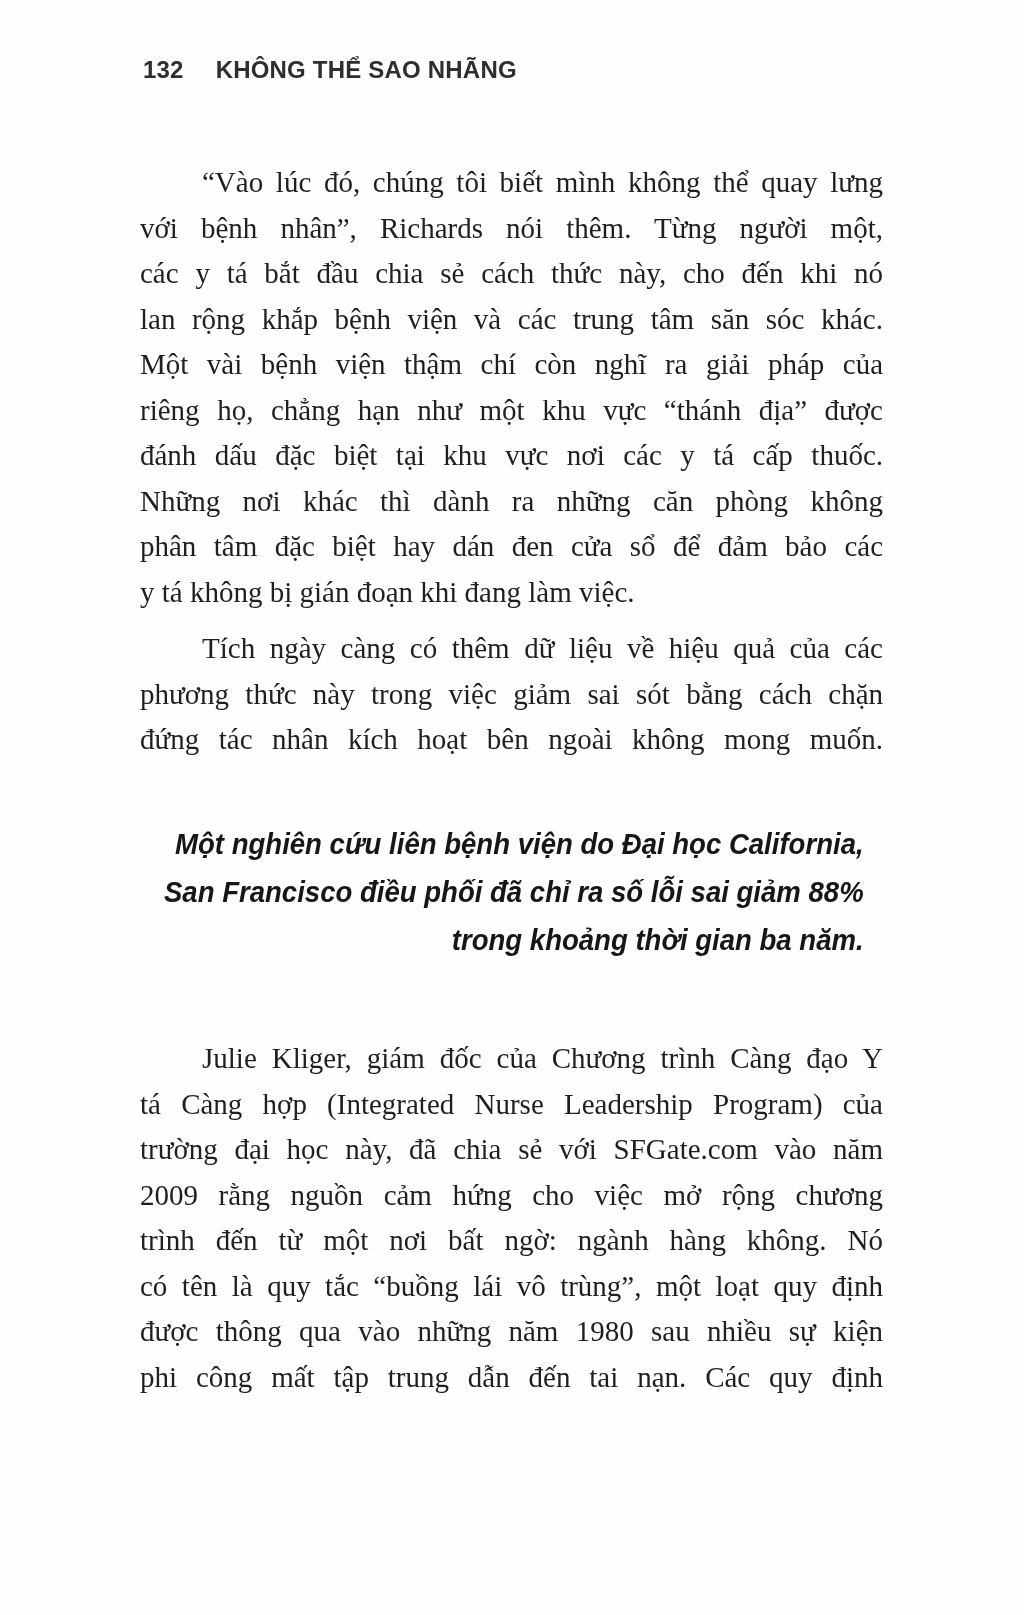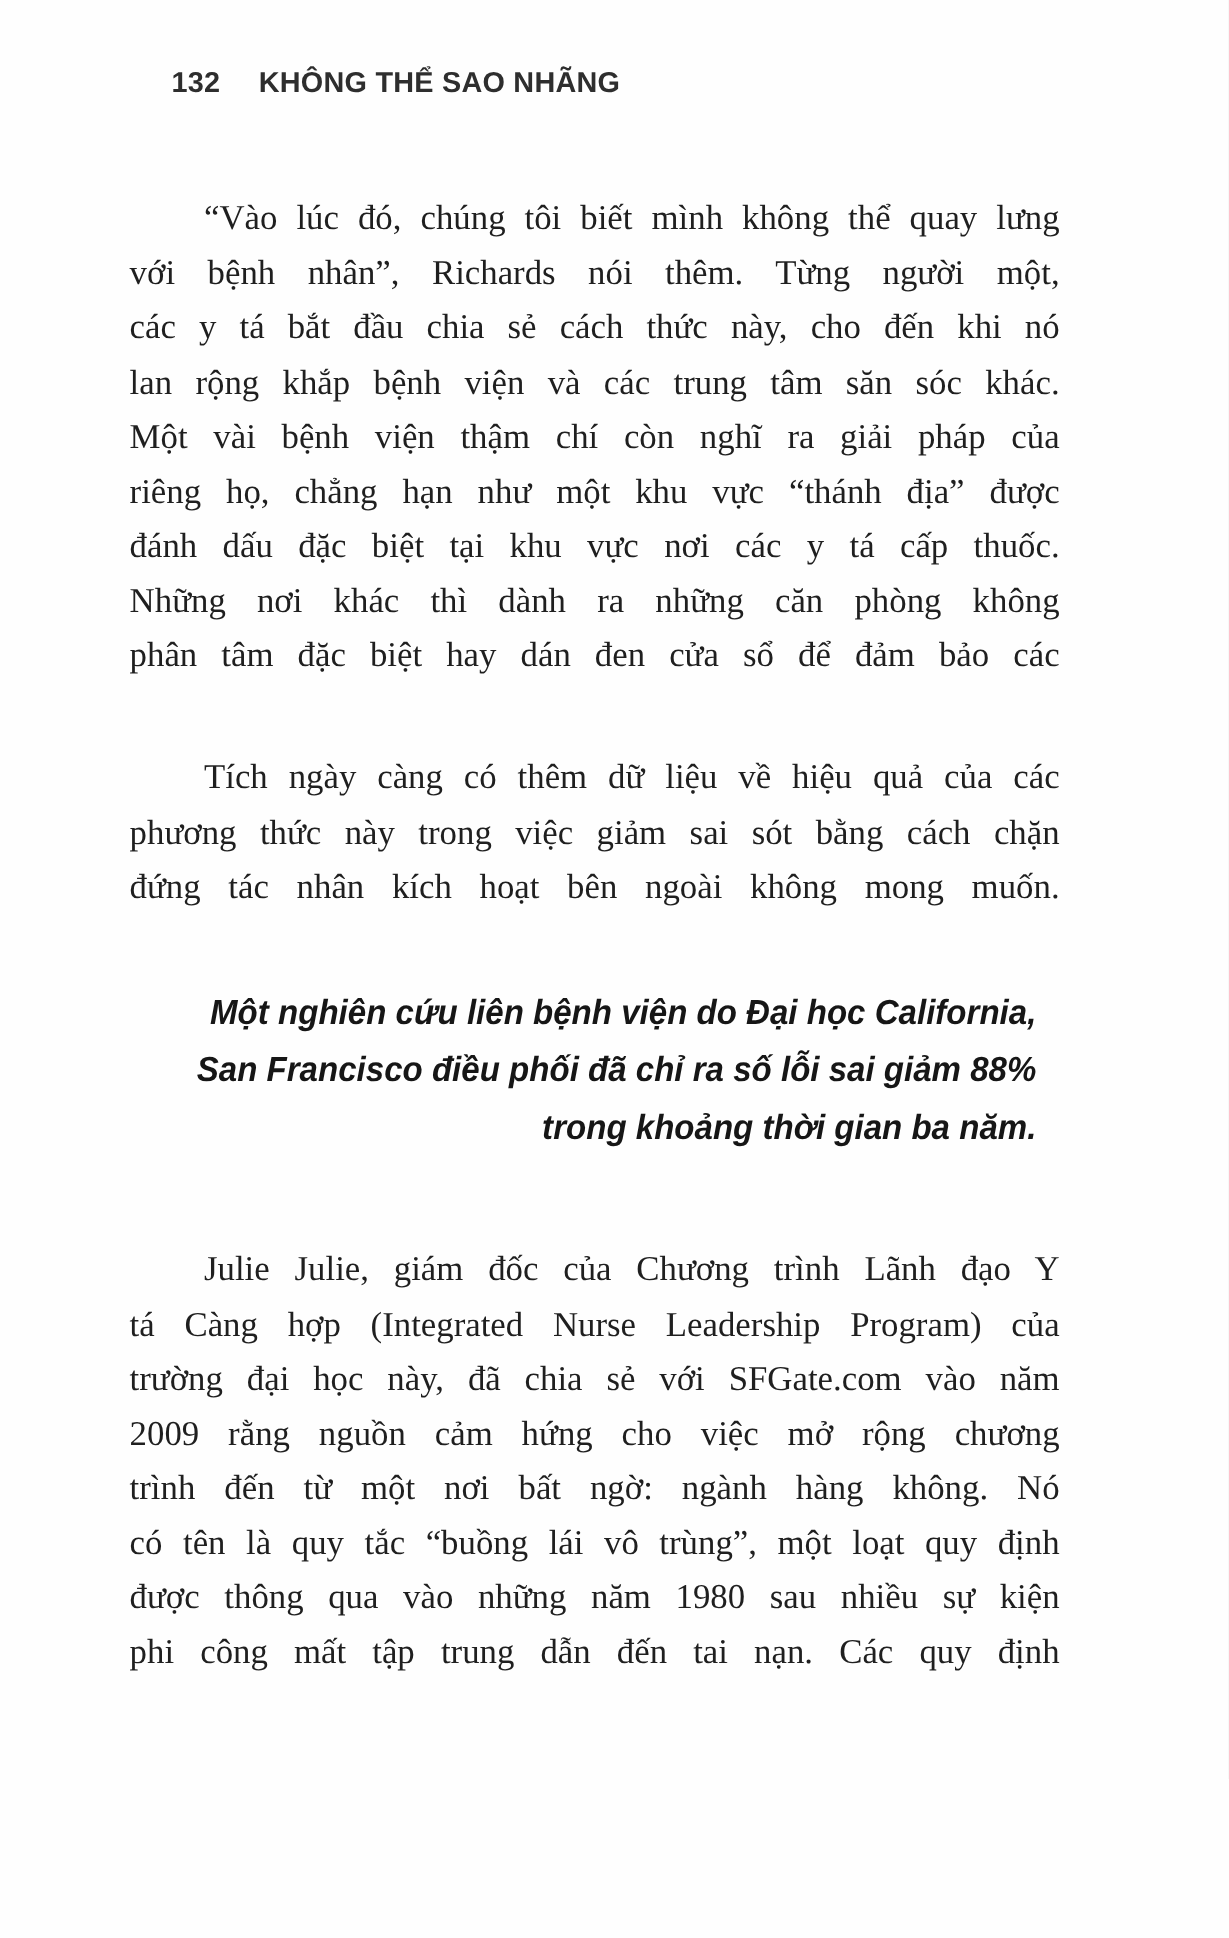--- a/index.html
+++ b/index.html
@@ -26,20 +26,21 @@
     color:#1f1f1f;
     font-size:29px;
   }
   .para { margin:0; }
   .para .line {
     display:block;
     line-height:45.5px;
     text-align:justify;
     text-align-last:justify;
     white-space:normal;
+    margin-left:32px;
   }
   .para .line.endline { text-align-last:left; }
   .para .line.indent { text-indent:62px; }
   #para-1 { top:160px; }
   #para-2 { top:626px; }
   #para-3 { top:1036px; }
   
   .pull-quote {
     position:absolute; left:108px; width:775px; top:820px;
     font-family:"Liberation Sans","DejaVu Sans",sans-serif;
@@ -66,36 +67,37 @@
   <p class="text-col para" id="para-1">
     <span class="line indent">“Vào lúc đó, chúng tôi biết mình không thể quay lưng</span>
     <span class="line">với bệnh nhân”, Richards nói thêm. Từng người một,</span>
     <span class="line">các y tá bắt đầu chia sẻ cách thức này, cho đến khi nó</span>
     <span class="line">lan rộng khắp bệnh viện và các trung tâm săn sóc khác.</span>
     <span class="line">Một vài bệnh viện thậm chí còn nghĩ ra giải pháp của</span>
     <span class="line">riêng họ, chẳng hạn như một khu vực “thánh địa” được</span>
     <span class="line">đánh dấu đặc biệt tại khu vực nơi các y tá cấp thuốc.</span>
     <span class="line">Những nơi khác thì dành ra những căn phòng không</span>
     <span class="line">phân tâm đặc biệt hay dán đen cửa sổ để đảm bảo các</span>
+    <span class="line endline">y tá không bị gián đoạn khi đang làm việc.</span>
   </p>
 
   <p class="text-col para" id="para-2">
     <span class="line indent">Tích ngày càng có thêm dữ liệu về hiệu quả của các</span>
     <span class="line">phương thức này trong việc giảm sai sót bằng cách chặn</span>
     <span class="line">đứng tác nhân kích hoạt bên ngoài không mong muốn.</span>
   </p>
 
   <div class="pull-quote">
     <span class="qline">Một nghiên cứu liên bệnh viện do Đại học California,</span>
     <span class="qline">San Francisco điều phối đã chỉ ra số lỗi sai giảm 88%</span>
     <span class="qline">trong khoảng thời gian ba năm.</span>
   </div>
 
   <p class="text-col para" id="para-3">
-    <span class="line indent">Julie Julie, giám đốc của Chương trình Lãnh đạo Y</span>
+    <span class="line indent">Julie Kliger, giám đốc của Chương trình Càng đạo Y</span>
     <span class="line">tá Càng hợp (Integrated Nurse Leadership Program) của</span>
     <span class="line">trường đại học này, đã chia sẻ với SFGate.com vào năm</span>
     <span class="line">2009 rằng nguồn cảm hứng cho việc mở rộng chương</span>
     <span class="line">trình đến từ một nơi bất ngờ: ngành hàng không. Nó</span>
     <span class="line">có tên là quy tắc “buồng lái vô trùng”, một loạt quy định</span>
     <span class="line">được thông qua vào những năm 1980 sau nhiều sự kiện</span>
     <span class="line">phi công mất tập trung dẫn đến tai nạn. Các quy định</span>
   </p>
 
 </div>

